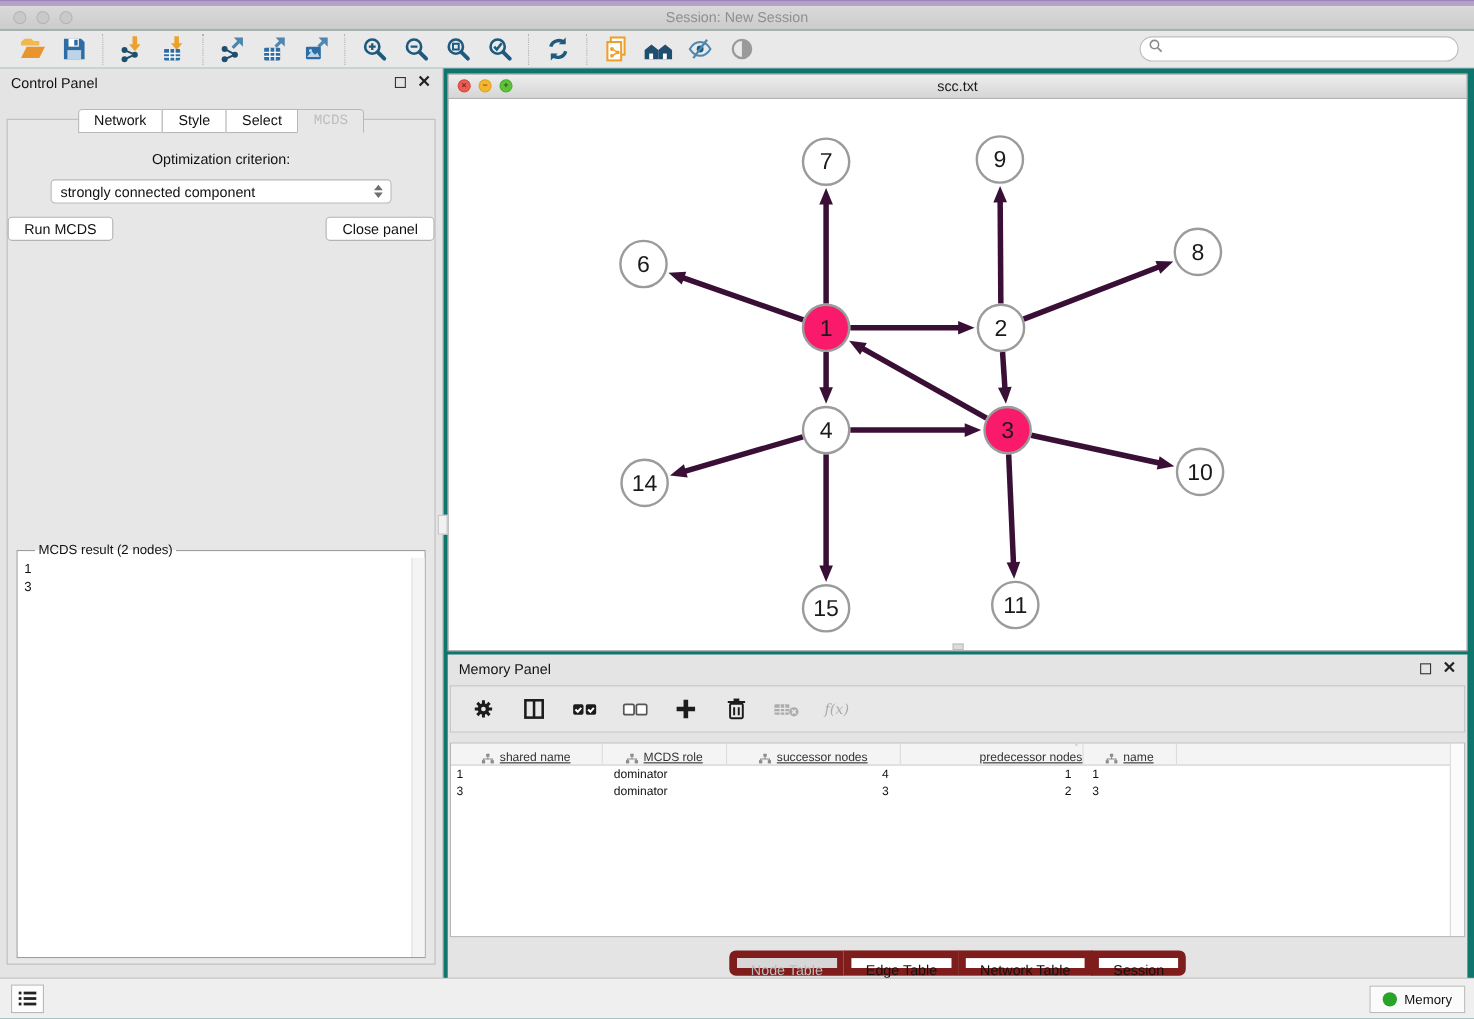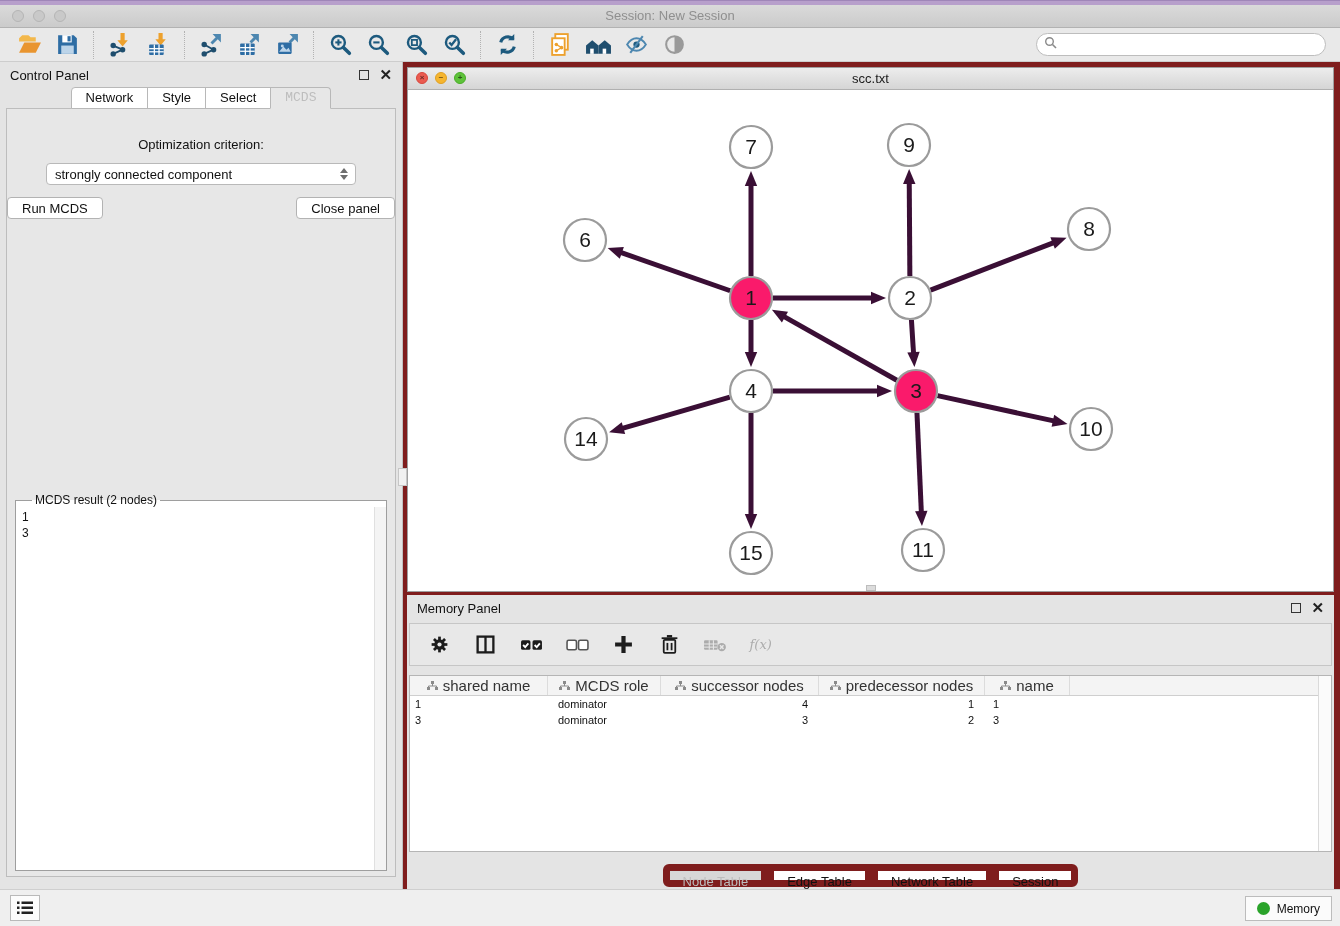--- a/index.html
+++ b/index.html
@@ -1,18 +1,18 @@
 <!DOCTYPE html>
 <html><head>
 <meta charset="utf-8">
 <style>
   * { margin:0; padding:0; box-sizing:border-box; }
   html,body { width:1340px; height:926px; overflow:hidden; background:#e2e2e2;
               font-family:"Liberation Sans", sans-serif; }
-  .app { position:relative; width:1340px; height:926px; background:#7f1d1d; }
+  .app { position:relative; width:1340px; height:926px; background:#0f766e; }
 
   
   .top-strip { position:absolute; left:0; top:0; right:0; height:5px; background:#b79fcb; border-top:1px solid #9f86b8; }
   .titlebar { position:absolute; left:0; top:5px; right:0; height:23px;
               background:linear-gradient(#dadada,#cbcbcb); border-bottom:1px solid #b2b2b2; }
   .traffic { position:absolute; left:12px; top:5px; display:flex; gap:9px; }
   .tl { width:12px; height:12px; border-radius:50%; background:#c9c9c9; border:1px solid #b5b5b5;
         font-size:8px; line-height:10px; text-align:center; color:rgba(0,0,0,.55); font-weight:bold; }
   .tl.red { background:#ea5b50; border-color:#d8473d; }
   .tl.yellow { background:#f5b52f; border-color:#e0a023; }
@@ -32,21 +32,21 @@
 
   
   .control-panel { position:absolute; left:0; top:0; width:403px; bottom:0; background:#e4e4e4; border-right:1px solid #c0c0c0; }
   .panel-header { height:26px; display:flex; align-items:center; padding:0 10px; }
   .panel-title { font-size:13px; color:#111; flex:1; }
   .ph-icons { display:flex; align-items:center; gap:10px; }
   .float-ic { width:10px; height:10px; border:1.5px solid #333; }
   .close-ic { font-size:15px; font-weight:bold; color:#222; line-height:10px; }
   .cp-tabs { position:absolute; left:0; right:0; top:25px; height:22px; display:flex; justify-content:center; z-index:2; }
   .cp-tab { background:#fff; border:1px solid #b8b8b8; margin-left:-1px; font-size:13px; padding:2px 14px 0;
-            height:22px; color:#111; }
+            height:22px; color:#111;margin-top:12px; }
   .cp-tab:first-child { border-top-left-radius:4px; margin-left:0; }
   .cp-tab:last-child { border-top-right-radius:4px;font-family:Liberation Mono, monospace; }
   .cp-tab.active { background:#e7e7e7; color:#bdbdbd; border-bottom-color:#e7e7e7; }
   .cp-body { position:absolute; left:6px; right:6px; top:46px; bottom:12px; border:1px solid #bdbdbd; background:#e7e7e7; }
   .opt-label { text-align:center; margin-top:28px; font-size:13px; color:#111; }
   .dropdown { margin:11px auto 0; width:310px; height:22px; background:#fff; border:1px solid #b9b9b9;
               border-radius:4px; display:flex; align-items:center; padding-left:8px; font-size:13px; color:#111; }
   .dd-text { flex:1; }
   .stepper { width:18px; display:flex; flex-direction:column; align-items:center; gap:2px; padding-right:4px; }
   .stepper i { width:0; height:0; border-left:4px solid transparent; border-right:4px solid transparent; display:block; }
@@ -73,22 +73,22 @@
   .net-handle { position:absolute; left:50%; bottom:0; margin-left:-5px; width:10px; height:6px; background:#dcdcdc; border:1px solid #bdbdbd; }
 
   
   .table-panel { position:absolute; left:407px; top:533px; width:927px; bottom:0; background:#e4e4e4; }
   .tp-toolbar { position:absolute; left:2px; right:2px; top:28px; height:43px; background:#e8e8e8;
                 border:1px solid #c6c6c6; display:flex; align-items:center; padding-left:16px; gap:20px; }
   .tpt-btn { display:flex; align-items:center; justify-content:center; width:26px; height:26px;text-decoration:underline; }
   .tpt-btn.disabled { opacity:.95; }
   .table-wrap { position:absolute; left:2px; right:2px; top:80px; height:177px; background:#fff; border:1px solid #b5b5b5; overflow:hidden; }
   .t-head { display:flex; height:20px; background:#f4f4f4; border-bottom:1px solid #cfcfcf; }
-  .th { display:flex; align-items:center; justify-content:center; gap:5px; border-right:1px solid #dcdcdc;
-        font-size:15px; color:#333; }
+  .th { display:flex; align-items:flex-end; justify-content:center; gap:5px; border-right:1px solid #dcdcdc;
+        font-size:11px; color:#333;text-decoration:underline; }
   .th-fill { flex:1; border-right:none; }
   .t-row { display:flex; height:16px; font-size:11px; color:#111; align-items:center; }
   .td { overflow:hidden; white-space:nowrap; }
   .t-scroll { position:absolute; right:0; top:0; bottom:0; width:13px; background:#fbfbfb; border-left:1px solid #dadada; }
   .bottom-tabs { position:absolute; left:0; right:0; top:269px; height:23px; display:flex; justify-content:center; }
   .b-tab { background:#fff; border:7px solid #7f1d1d; margin-left:-1px; font-size:13px; padding:3px 13px 0; height:23px; color:#111;text-align:center; }
   .b-tab:first-child { border-radius:6px 0 0 6px; margin-left:0; }
   .b-tab:last-child { border-radius:0 6px 6px 0; }
   .b-tab.active { background:#d7d7d7; color:#bdbdbd; }
 
@@ -512,21 +512,21 @@
                   <rect x="4" y="0" width="3" height="3"></rect>
                   <rect x="0" y="6" width="3" height="3"></rect>
                   <rect x="8" y="6" width="3" height="3"></rect>
                 </g>
                 <g stroke="#8a8a8a" stroke-width="1" fill="none">
                   <path d="M5.5 3v2M1.5 6V5h8v1"></path>
                 </g>
               </svg>
               <span>successor nodes</span>
             </div>
-            <div class="th" style="width: 166px;">
+            <div class="th" style="width: 166px; flex-direction: column;">
               <svg width="11" height="10" viewBox="0 0 11 10">
                 <g fill="#8a8a8a">
                   <rect x="4" y="0" width="3" height="3"></rect>
                   <rect x="0" y="6" width="3" height="3"></rect>
                   <rect x="8" y="6" width="3" height="3"></rect>
                 </g>
                 <g stroke="#8a8a8a" stroke-width="1" fill="none">
                   <path d="M5.5 3v2M1.5 6V5h8v1"></path>
                 </g>
               </svg>

